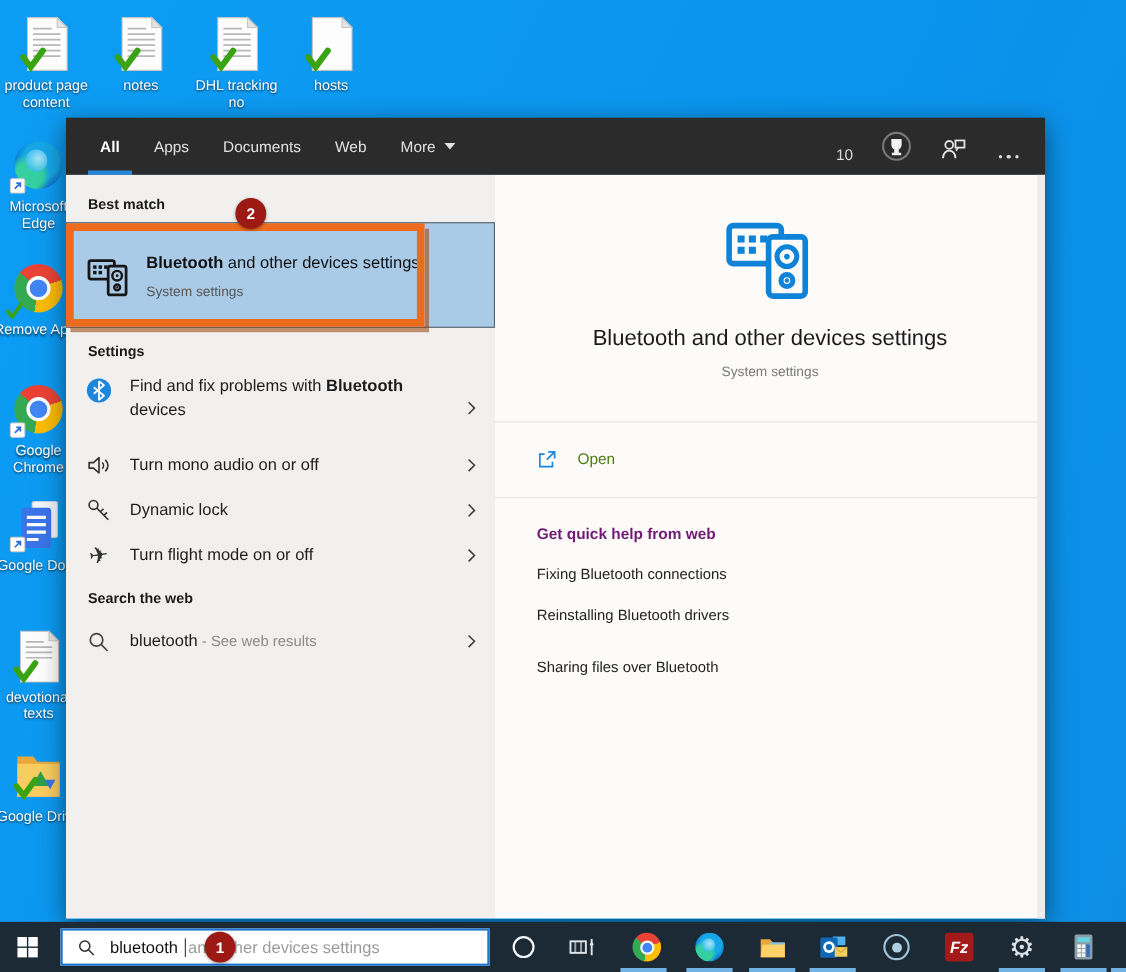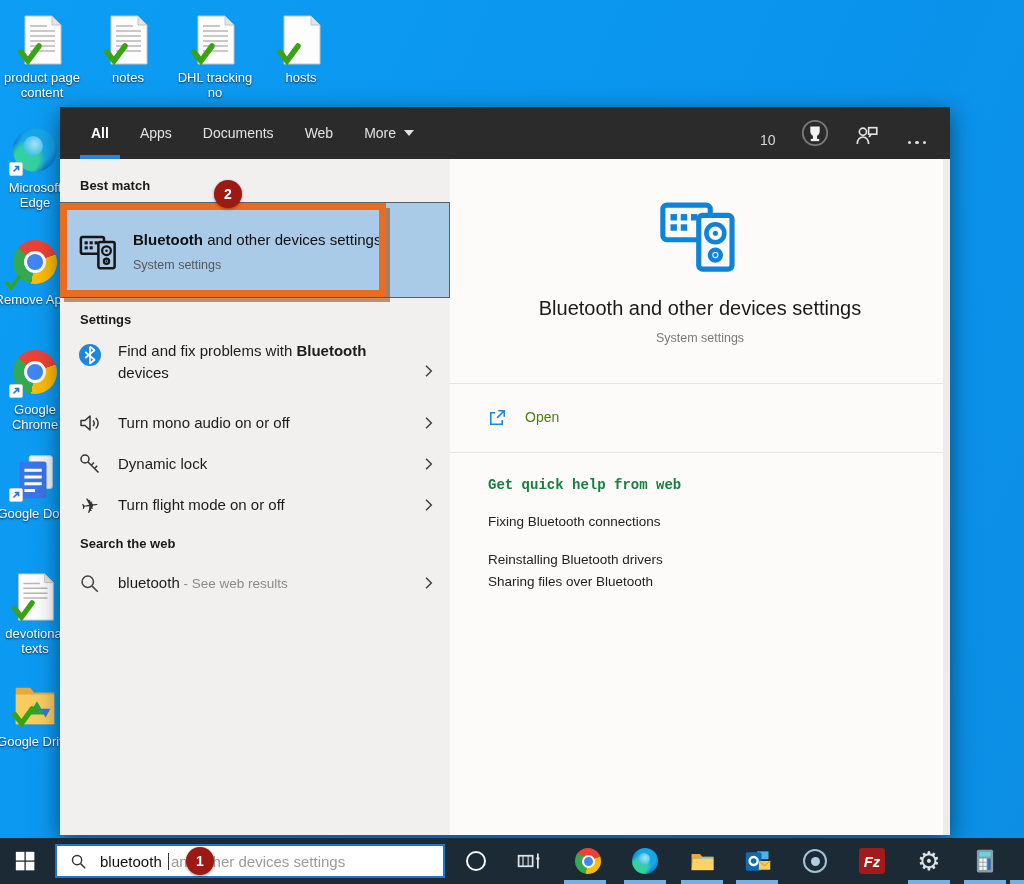--- a/index.html
+++ b/index.html
@@ -66,21 +66,21 @@
   .hint { color:#8a8a8a; font-size:13.5px; }
   .plane-glyph { font-size:21px; color:#333; transform:rotate(-8deg); line-height:1; }
 
   
   .pv-icon { position:absolute; left:50%; transform:translateX(-50%); top:32px; width:94px; height:82px; color:#0f83d8; --icon-bg:#fcfbfa; }
   .pv-title { position:absolute; top:138px; width:100%; text-align:center; font-size:20px; color:#1a1a1a; }
   .pv-sub { position:absolute; top:172px; width:100%; text-align:center; font-size:12.5px; color:#7a7a7a; }
   .pv-div { position:absolute; left:0; right:7px; height:1px; background:#e6e4e2; }
   .open-row { position:absolute; top:240px; left:38px; display:flex; align-items:center; gap:18px; height:36px; }
   .open-row .otx { font-size:14px; color:#4d7c0f; }
-  .help-h { position:absolute; left:38px; top:318px; font-size:14px; font-weight:bold; color:#15803d;font-family:Liberation Mono, monospace; }
+  .help-h { position:absolute; left:38px; top:318px; font-size:14px; font-weight:bold; color:#701a75; }
   .help-link { position:absolute; left:38px; font-size:13.5px; color:#222; }
 
   
   .taskbar { position:absolute; left:0; bottom:0; width:1024px; height:46px; background:#1b2a35; z-index:20; }
   .start-btn { position:absolute; left:14px; top:12px; width:22px; height:22px; }
   .tb-search {
     position:absolute; left:55px; top:6px; width:390px; height:34px;
     background:#fff; border:2px solid #1f74cf; display:flex; align-items:center; padding-left:13px;
   }
   .tb-search .glass { width:17px; height:17px; flex:0 0 auto; }
@@ -417,21 +417,21 @@
         <svg width="19" height="19" viewBox="0 0 24 24" fill="none" stroke="#1d86dd" stroke-width="2">
           <path d="M9 6 H3.5 V20.5 H18 V15"></path>
           <path d="M13 3.5 h7.5 V11 M20.5 3.5 L11.5 12.5"></path>
         </svg>
         <span class="otx">Open</span>
       </div>
       <div class="pv-div" style="top:293px;"></div>
       <div class="help-h">Get quick help from web</div>
       <div class="help-link" style="top:355px;">Fixing Bluetooth connections</div>
       <div class="help-link" style="top:393px;">Reinstalling Bluetooth drivers</div>
-      <div class="help-link" style="top:415px;">Sharing files over Bluetooth</div>
+      <div class="help-link" style="top:440px;">Sharing files over Bluetooth</div>
       <div class="rc-scroll"></div>
     </div>
   </div>
 </div>
 
 <div class="taskbar">
   <span class="start-btn">
     <svg class="full" viewBox="0 0 24 24" fill="#fff">
         <rect x="2" y="2" width="9.4" height="9.4"></rect>
         <rect x="12.8" y="2" width="9.4" height="9.4"></rect>

